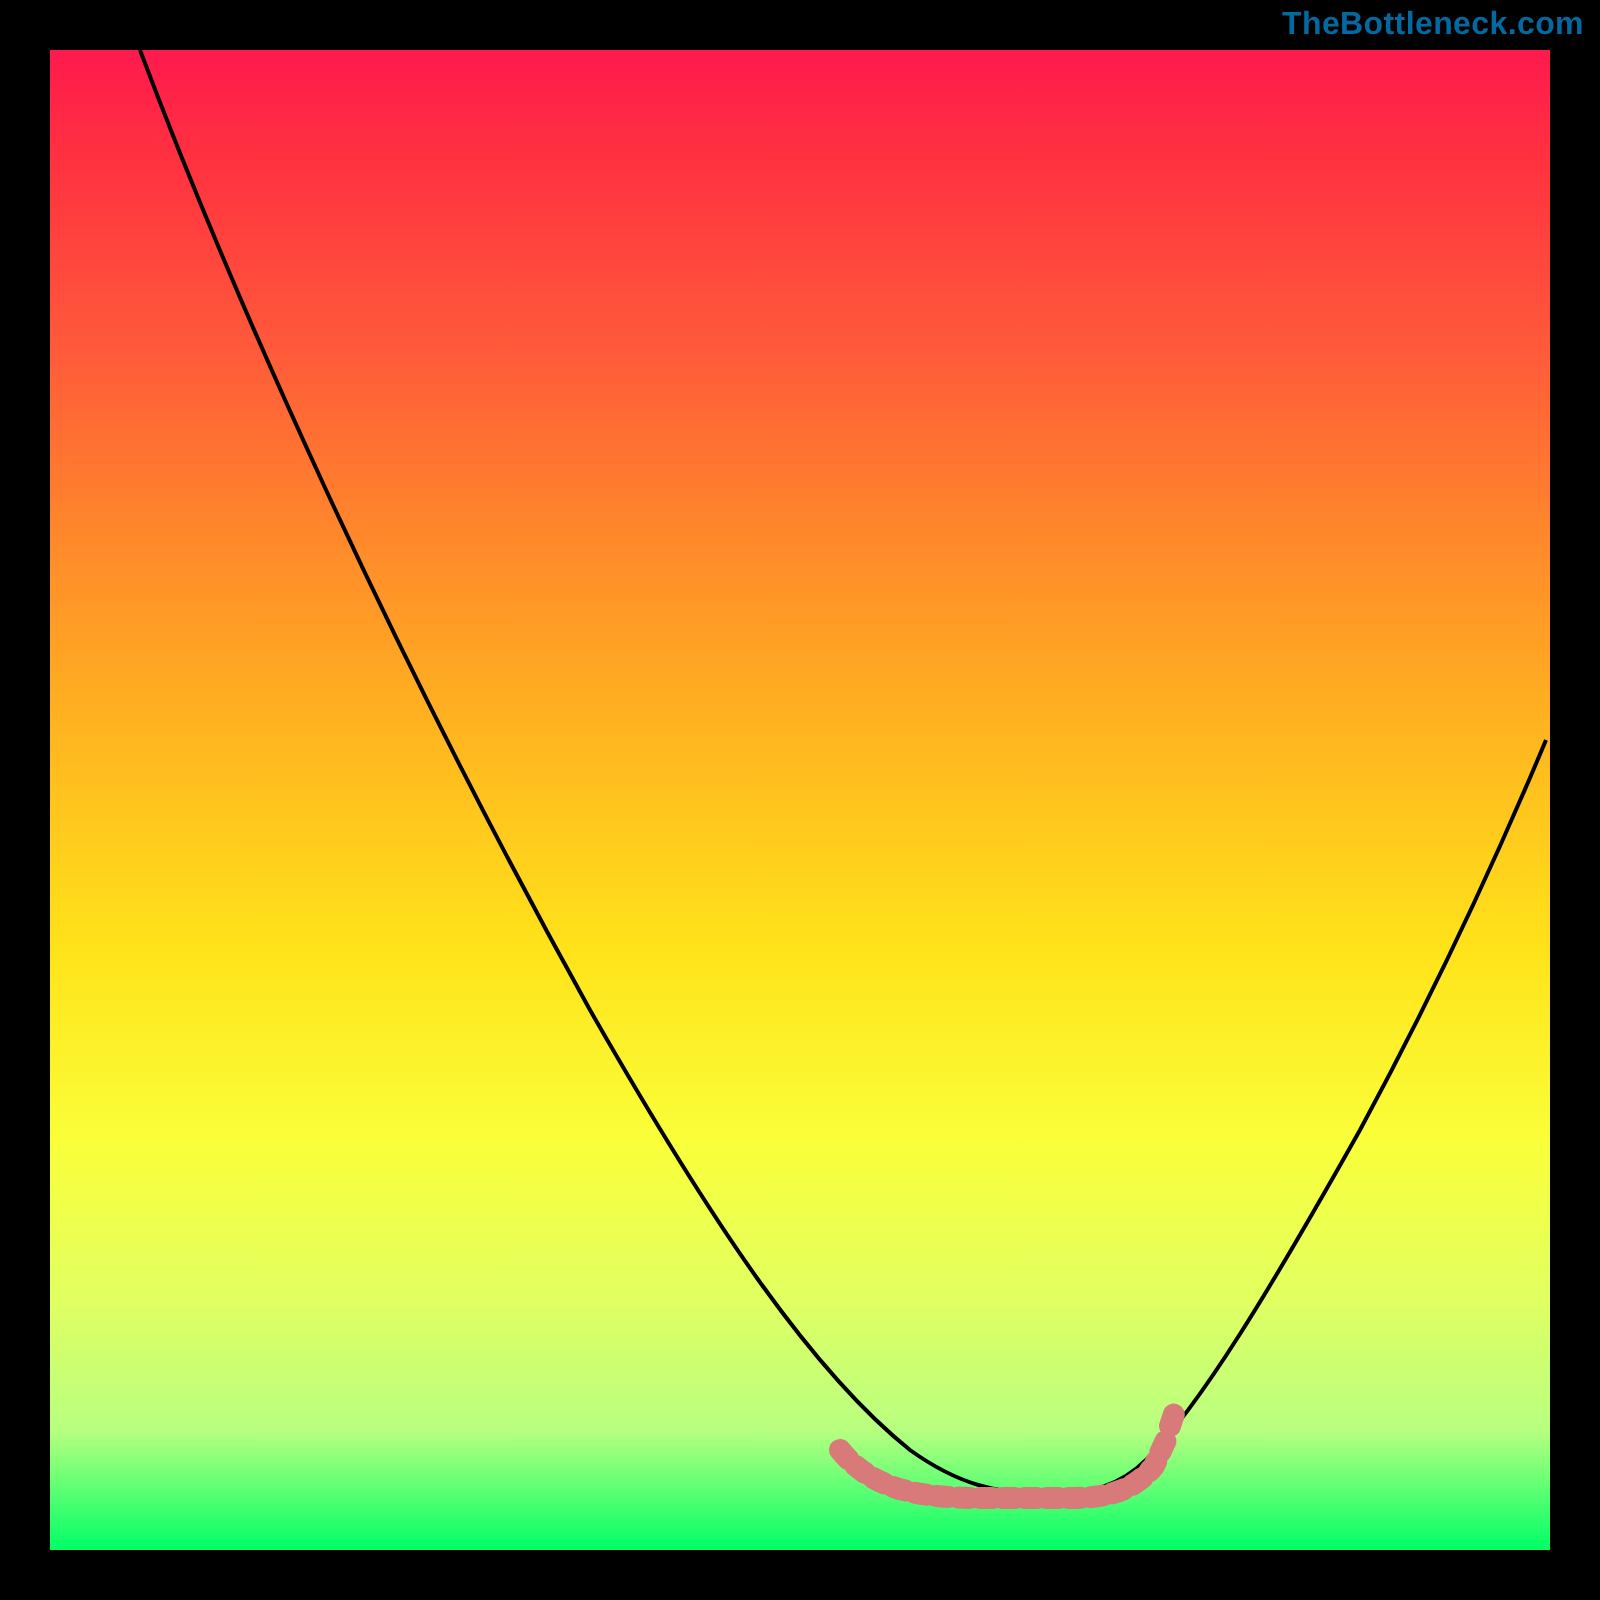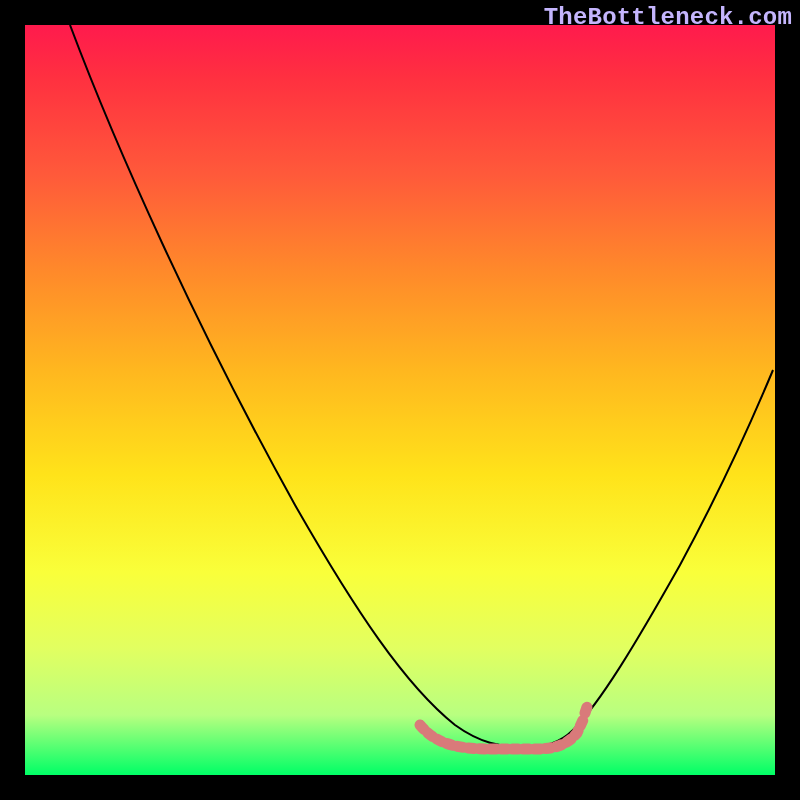--- a/index.html
+++ b/index.html
@@ -26,26 +26,25 @@
       #ffe31a 60%,
       #f9ff3a 73%,
       #e2ff60 83%,
       #b8ff80 92%,
       #00ff66 100%);
   }
   .watermark {
     position: absolute;
     top: 4px;
     right: 8px;
-    color: #c4b5fd;
-    font-size: 24px;
+    color: #0369a1;
+    font-size: 16px;
     font-weight: 600;
     letter-spacing: 0.2px;
     z-index: 10;
-    font-family: Liberation Mono, monospace;
   }
   svg.curve {
     position: absolute;
     left: 25px;
     top: 25px;
     width: 750px;
     height: 750px;
     z-index: 5;
   }
 </style>

